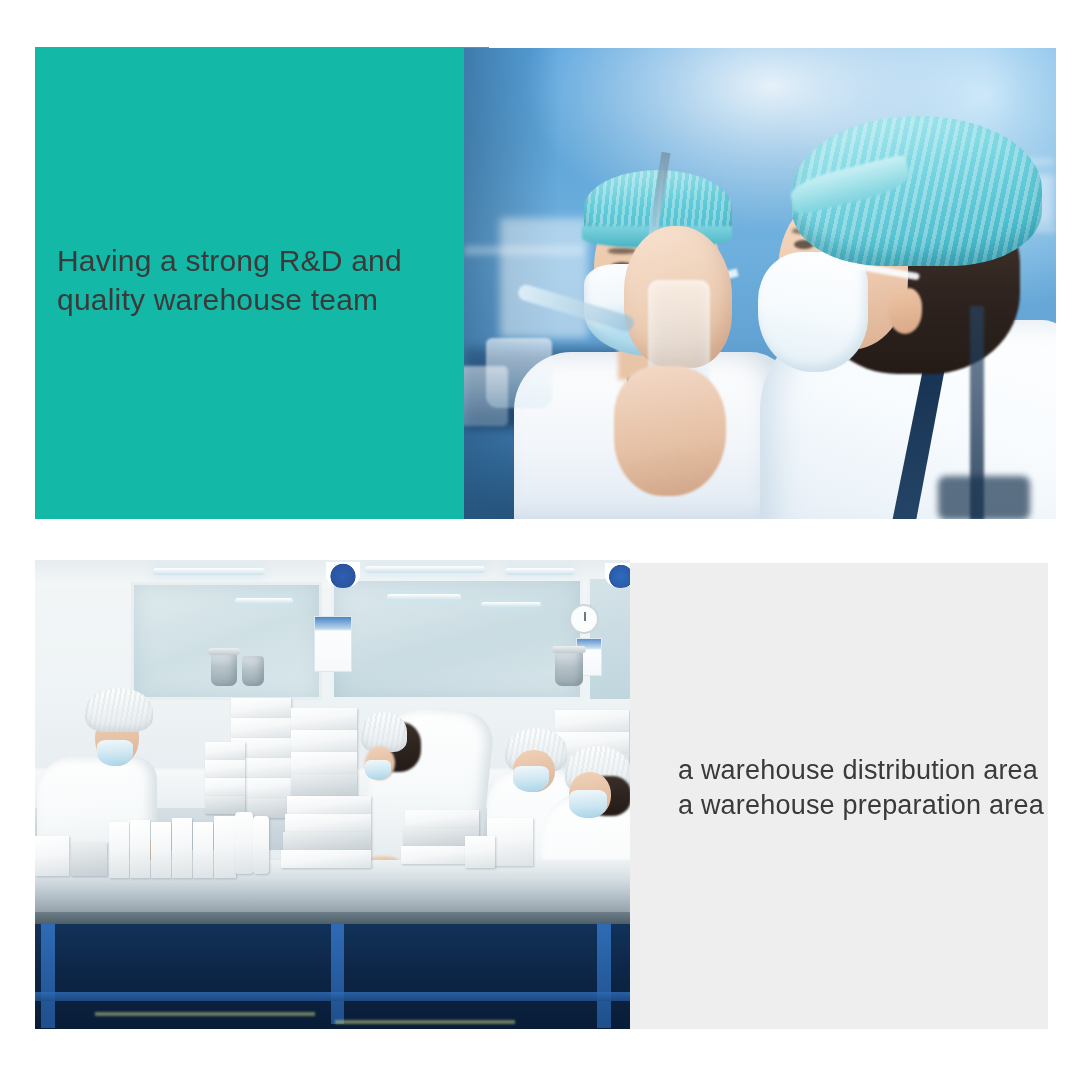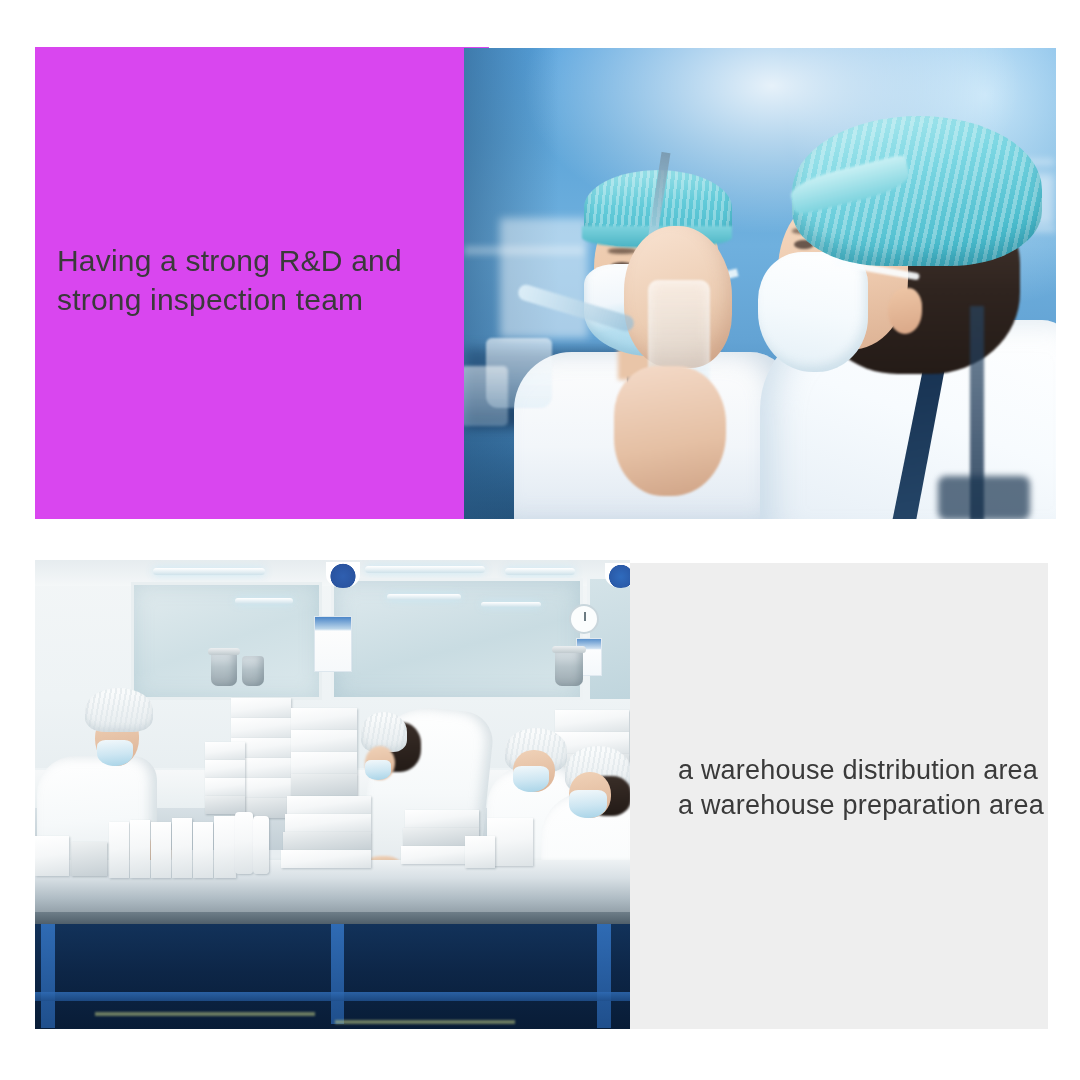--- a/index.html
+++ b/index.html
@@ -28,21 +28,21 @@
     top: 47px;
     width: 1021px;
     height: 472px;
   }
   .panel-top-text {
     position: absolute;
     left: 0;
     top: 0;
     width: 454px;
     height: 472px;
-    background: #d946ef;
+    background: #14b8a6;
   }
   .caption-top {
     position: absolute;
     left: 22px;
     top: 194px;
     width: 390px;
     color: #3a3a3a;
     font-size: 30px;
     line-height: 39px;
     letter-spacing: 0.2px;
@@ -494,21 +494,21 @@
 </head>
 <body>
 
 <div class="page">
 
   <div class="block-top">
 
     <div class="panel-top-text">
       <div class="caption-top">
         <span class="line">Having a strong R&amp;D and</span>
-        <span class="line">strong inspection team</span>
+        <span class="line">quality warehouse team</span>
       </div>
     </div>
 
     <div class="photo-top">
       <div class="lab-scene">
         <div class="lab-bg"></div>
         <div class="lab-bg-blur"></div>
 
         <div class="lab-shelf" style="left:430px; top:110px; width:160px; height:8px;"></div>
         <div class="lab-shelf" style="left:452px; top:178px; width:140px; height:7px;"></div>

